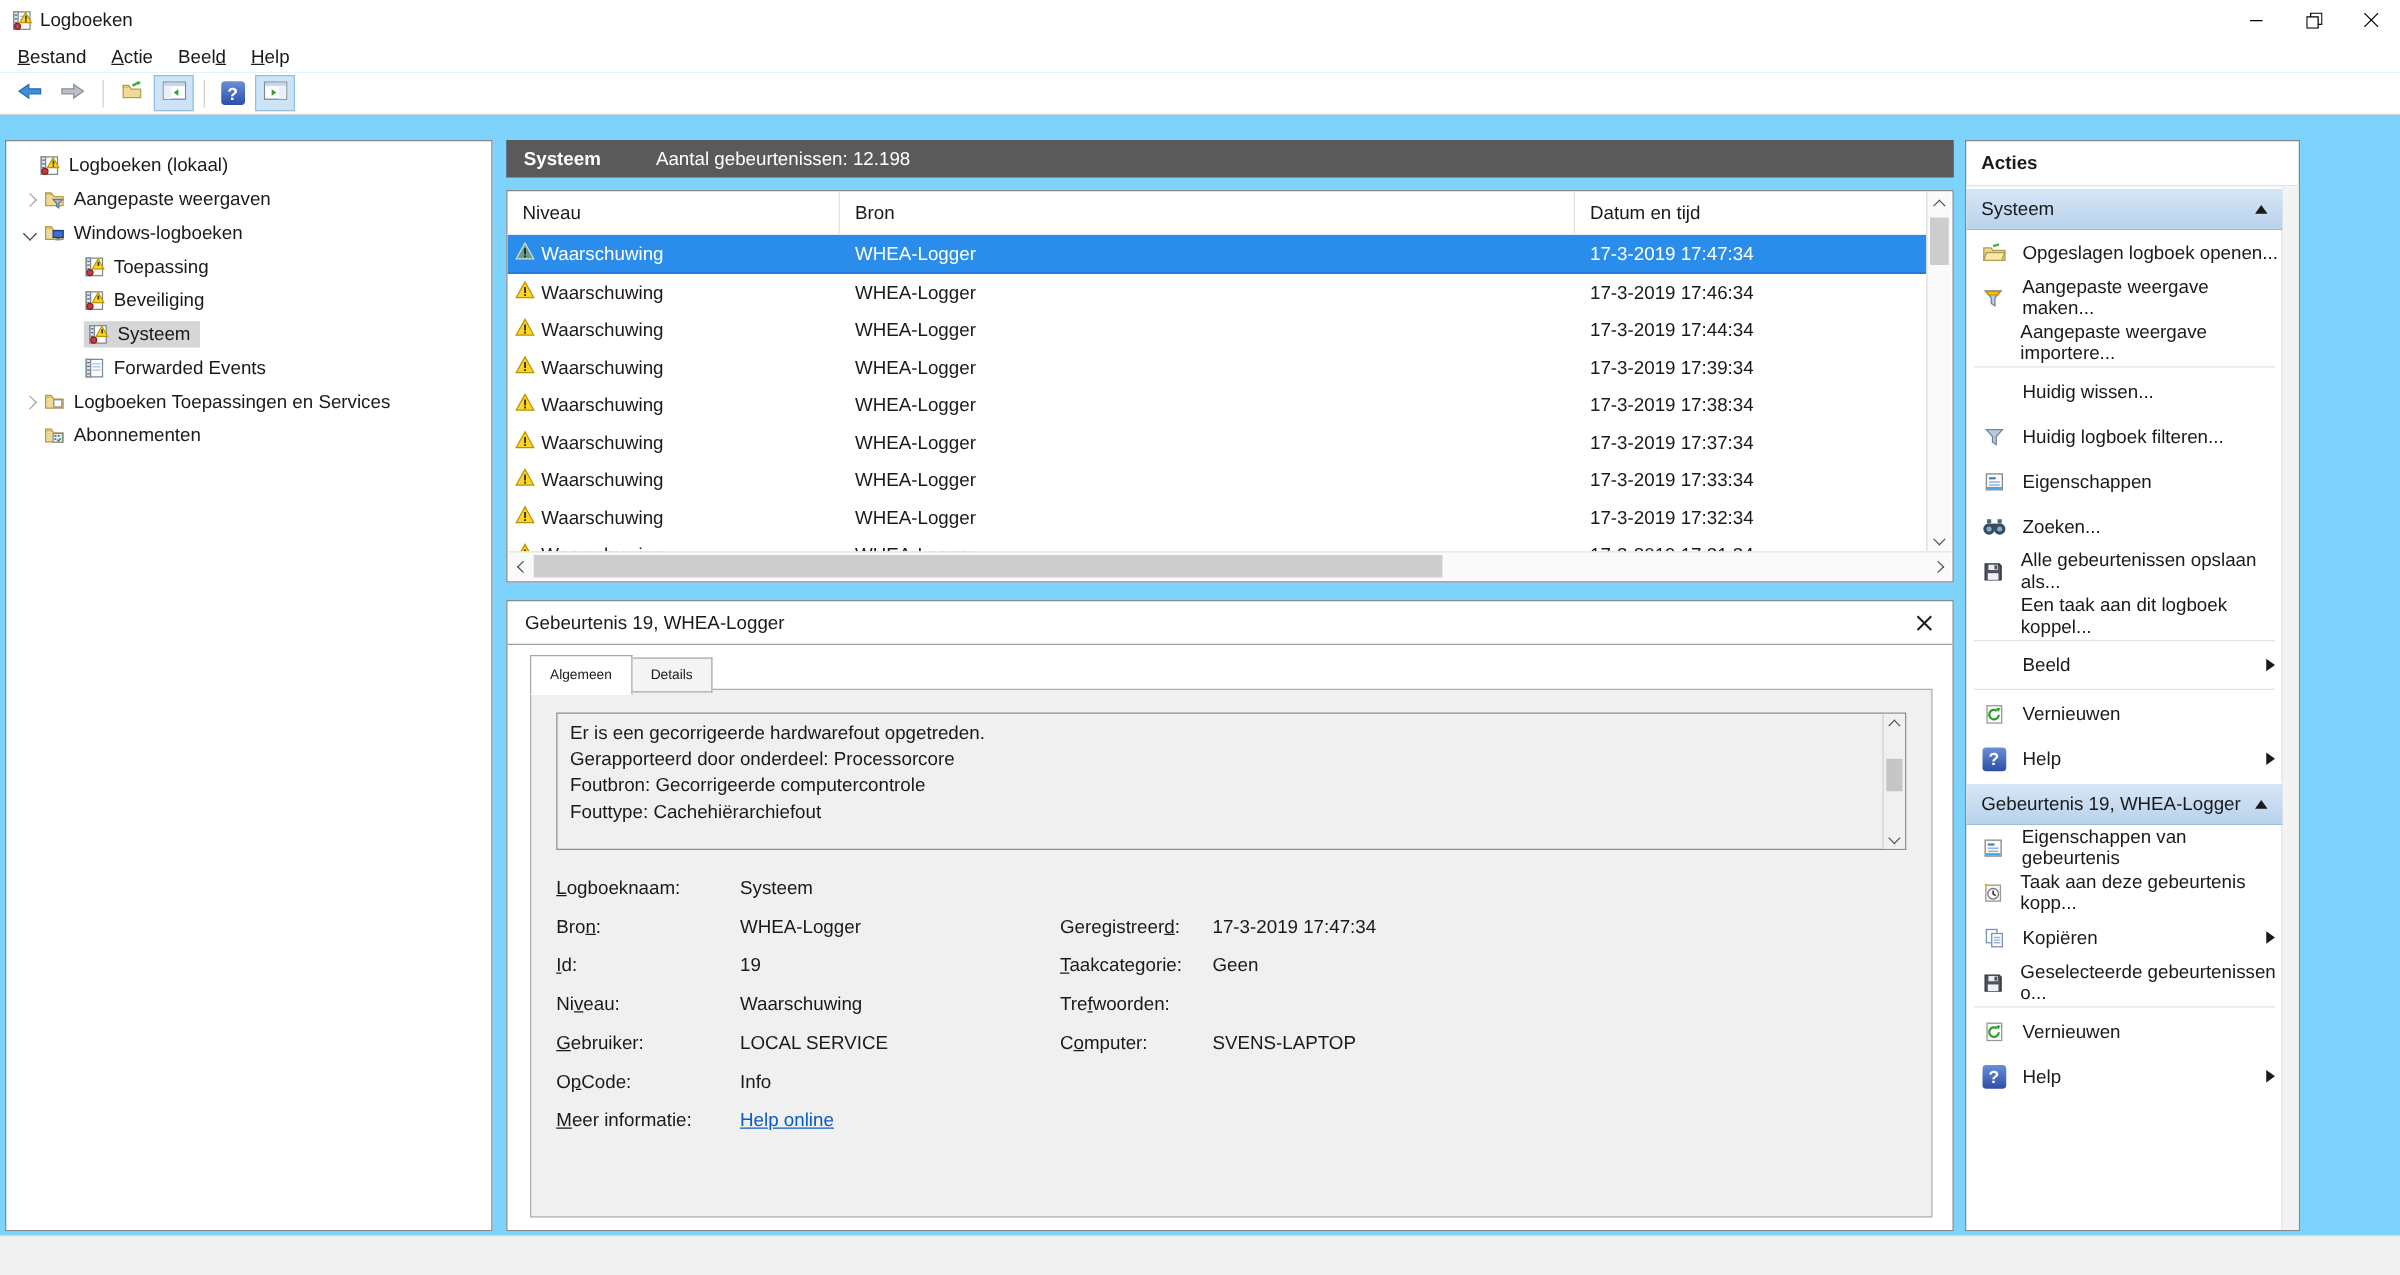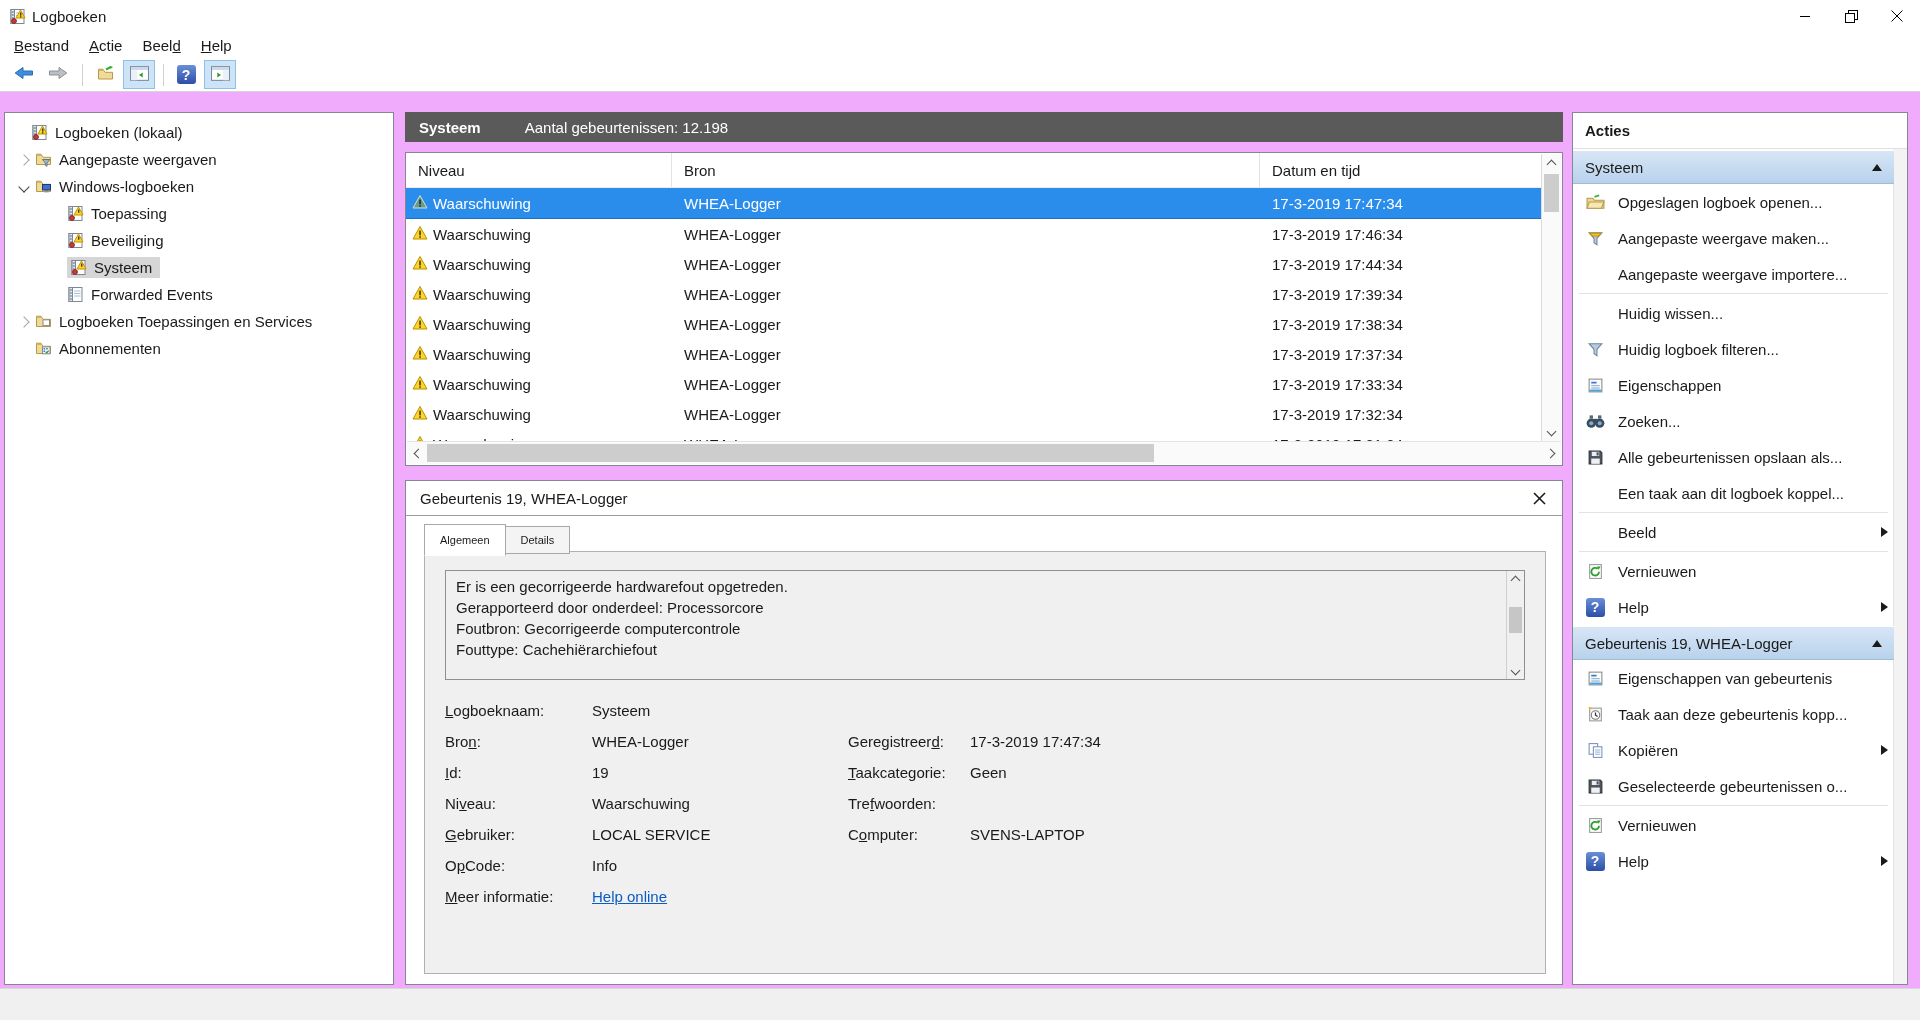--- a/index.html
+++ b/index.html
@@ -1,19 +1,19 @@
 <!DOCTYPE html>
 <html><head>
 <meta charset="utf-8">
 <style>
   html,body{margin:0;padding:0;}
   body{width:1920px;height:1020px;position:relative;background:#f0f0f0;
        font-family:"Liberation Sans",sans-serif;font-size:15px;color:#1a1a1a;
        overflow:hidden;-webkit-font-smoothing:antialiased;}
-  .win{position:absolute;left:0;top:0;width:1920px;height:988px;background:#f0abfc;}
+  .win{position:absolute;left:0;top:0;width:1920px;height:988px;background:#7dd3fc;}
   
   .titlebar{position:absolute;left:0;top:0;right:0;height:32px;display:flex;align-items:center;background:#fff;}
   .titlebar .appicon{margin:0 6px 0 9px;display:flex;}
   .title-text{font-size:15px;}
   .wctrls{margin-left:auto;display:flex;height:32px;}
   .wbtn{width:46px;height:32px;display:flex;align-items:center;justify-content:center;}
   
   .menubar{position:absolute;left:0;top:32px;right:0;height:26px;display:flex;align-items:center;padding-left:4px;background:#fff;}
   .mitem{padding:2px 10px;cursor:default;}
   .u{text-decoration:underline;}
@@ -21,21 +21,21 @@
   .toolbar{position:absolute;left:0;top:58px;right:0;height:33px;display:flex;align-items:center;
            padding-left:8px;background:#fff;border-bottom:1px solid #d4d4d4;}
   .tbtn{width:30px;height:27px;display:flex;align-items:center;justify-content:center;border:1px solid transparent;margin-right:2px;}
   .tbtn.hl{background:#cde3f6;border:1px solid #92bfe6;}
   .tsep{width:1px;height:22px;background:#d0d0d0;margin:0 6px;}
   .helpb{display:flex;align-items:center;justify-content:center;width:19px;height:19px;border-radius:3px;
          background:linear-gradient(#6a8fd8,#2c4ea8);color:#fff;font-weight:bold;font-size:14px;}
   
   .treepanel{position:absolute;left:4px;top:112px;width:390px;height:873px;background:#fff;border:1px solid #828790;box-sizing:border-box;overflow:hidden;}
   .center{position:absolute;left:405px;top:112px;width:1158px;height:873px;}
-  .actions{position:absolute;left:1572px;top:112px;width:336px;height:873px;background:#fff;border:1px solid #828790;box-sizing:border-box;overflow:hidden;}
+  .actions{position:absolute;left:1572px;top:112px;width:268px;height:873px;background:#fff;border:1px solid #828790;box-sizing:border-box;overflow:hidden;}
   .statusstrip{position:absolute;left:0;top:988px;width:1920px;height:32px;background:#f0f0f0;border-top:1px solid #d8d8d8;}
   
   .tree{padding-top:6px;}
   .trow{height:27px;display:flex;align-items:center;white-space:nowrap;}
   .trow .chevbox{width:14px;display:flex;justify-content:center;margin-right:4px;}
   .chev{display:inline-block;width:7px;height:7px;border-right:1.6px solid #a6a6a6;border-bottom:1.6px solid #a6a6a6;}
   .chev.right{transform:rotate(-45deg);}
   .chev.down{transform:rotate(45deg);border-color:#404040;}
   .lvl0{padding-left:8px;} .lvl1{padding-left:12px;} .lvl2{padding-left:62px;}
   .ticon{display:flex;margin-right:7px;}

